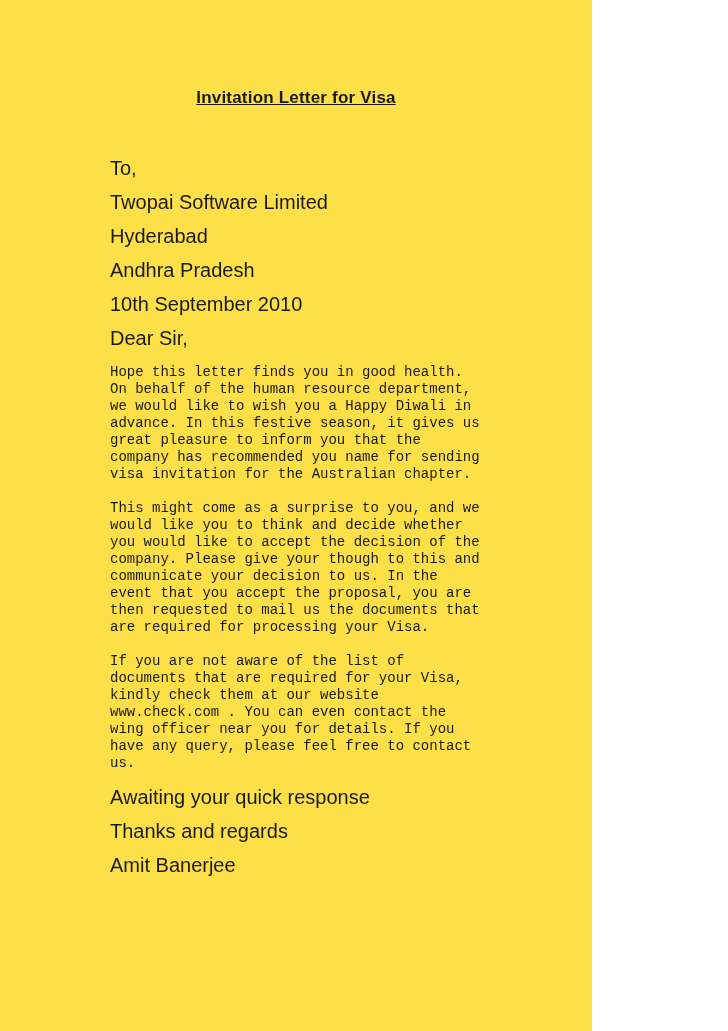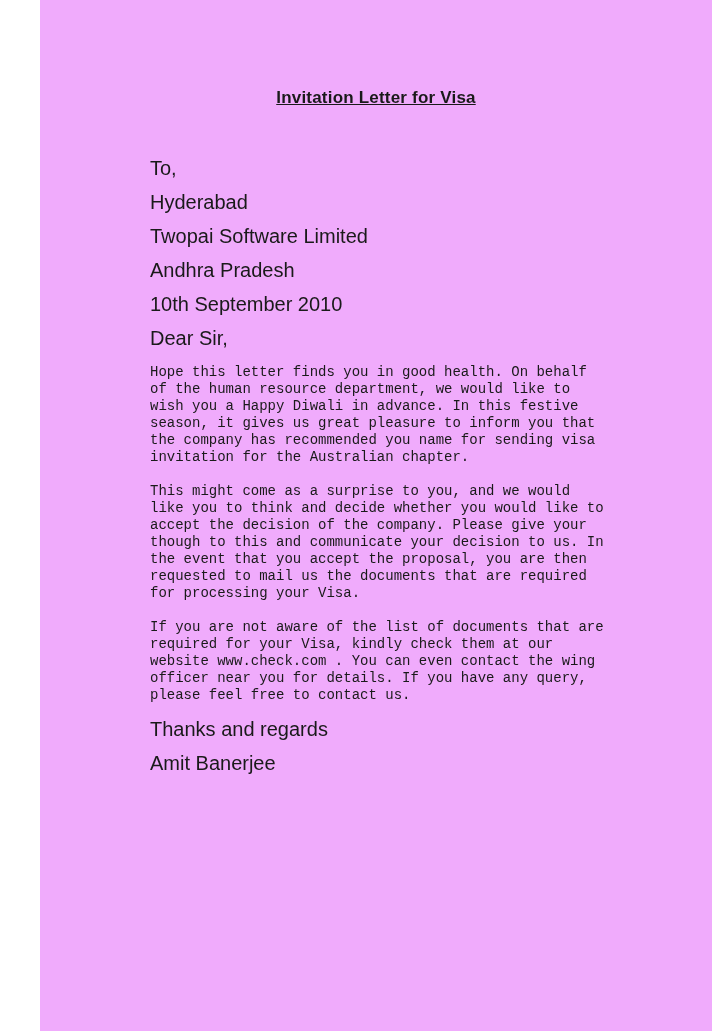--- a/index.html
+++ b/index.html
@@ -2,29 +2,28 @@
 <html><head>
 <meta charset="utf-8">
 <style>
   html, body {
     margin: 0;
     padding: 0;
     background: #ffffff;
   }
   .page {
     position: relative;
-    width: 672px;
+    width: 592px;
     height: 1031px;
-    background: #f0abfc;
+    background: #fde047;
     box-sizing: border-box;
     padding: 88px 106px 0 110px;
     font-family: "Liberation Sans", "DejaVu Sans", sans-serif;
     color: #1a1a1a;
     overflow: hidden;
-    margin-left: 40px;
   }
   .title {
     font-size: 17px;
     font-weight: bold;
     text-decoration: underline;
     text-align: center;
     margin: 0 4px 52px 0;
     letter-spacing: 0.2px;
   }
   .line {
@@ -42,27 +41,28 @@
   }
 </style>
 </head>
 <body>
 
 <div class="page">
 
   <h1 class="title">Invitation Letter for Visa</h1>
 
   <p class="line">To,</p>
+  <p class="line">Twopai Software Limited</p>
   <p class="line">Hyderabad</p>
-  <p class="line">Twopai Software Limited</p>
   <p class="line">Andhra Pradesh</p>
   <p class="line">10th September 2010</p>
 
   <p class="line">Dear Sir,</p>
 
   <p class="para">Hope this letter finds you in good health. On behalf of the human resource department, we would like to wish you a Happy Diwali in advance. In this festive season, it gives us great pleasure to inform you that the company has recommended you name for sending visa invitation for the Australian chapter.</p>
   <p class="para">This might come as a surprise to you, and we would like you to think and decide whether you would like to accept the decision of the company. Please give your though to this and communicate your decision to us. In the event that you accept the proposal, you are then requested to mail us the documents that are required for processing your Visa.</p>
   <p class="para">If you are not aware of the list of documents that are required for your Visa, kindly check them at our website www.check.com . You can even contact the wing officer near you for details. If you have any query, please feel free to contact us.</p>
 
+  <p class="line">Awaiting your quick response</p>
   <p class="line">Thanks and regards</p>
   <p class="line">Amit Banerjee</p>
 
 </div>
 
 </body></html>

